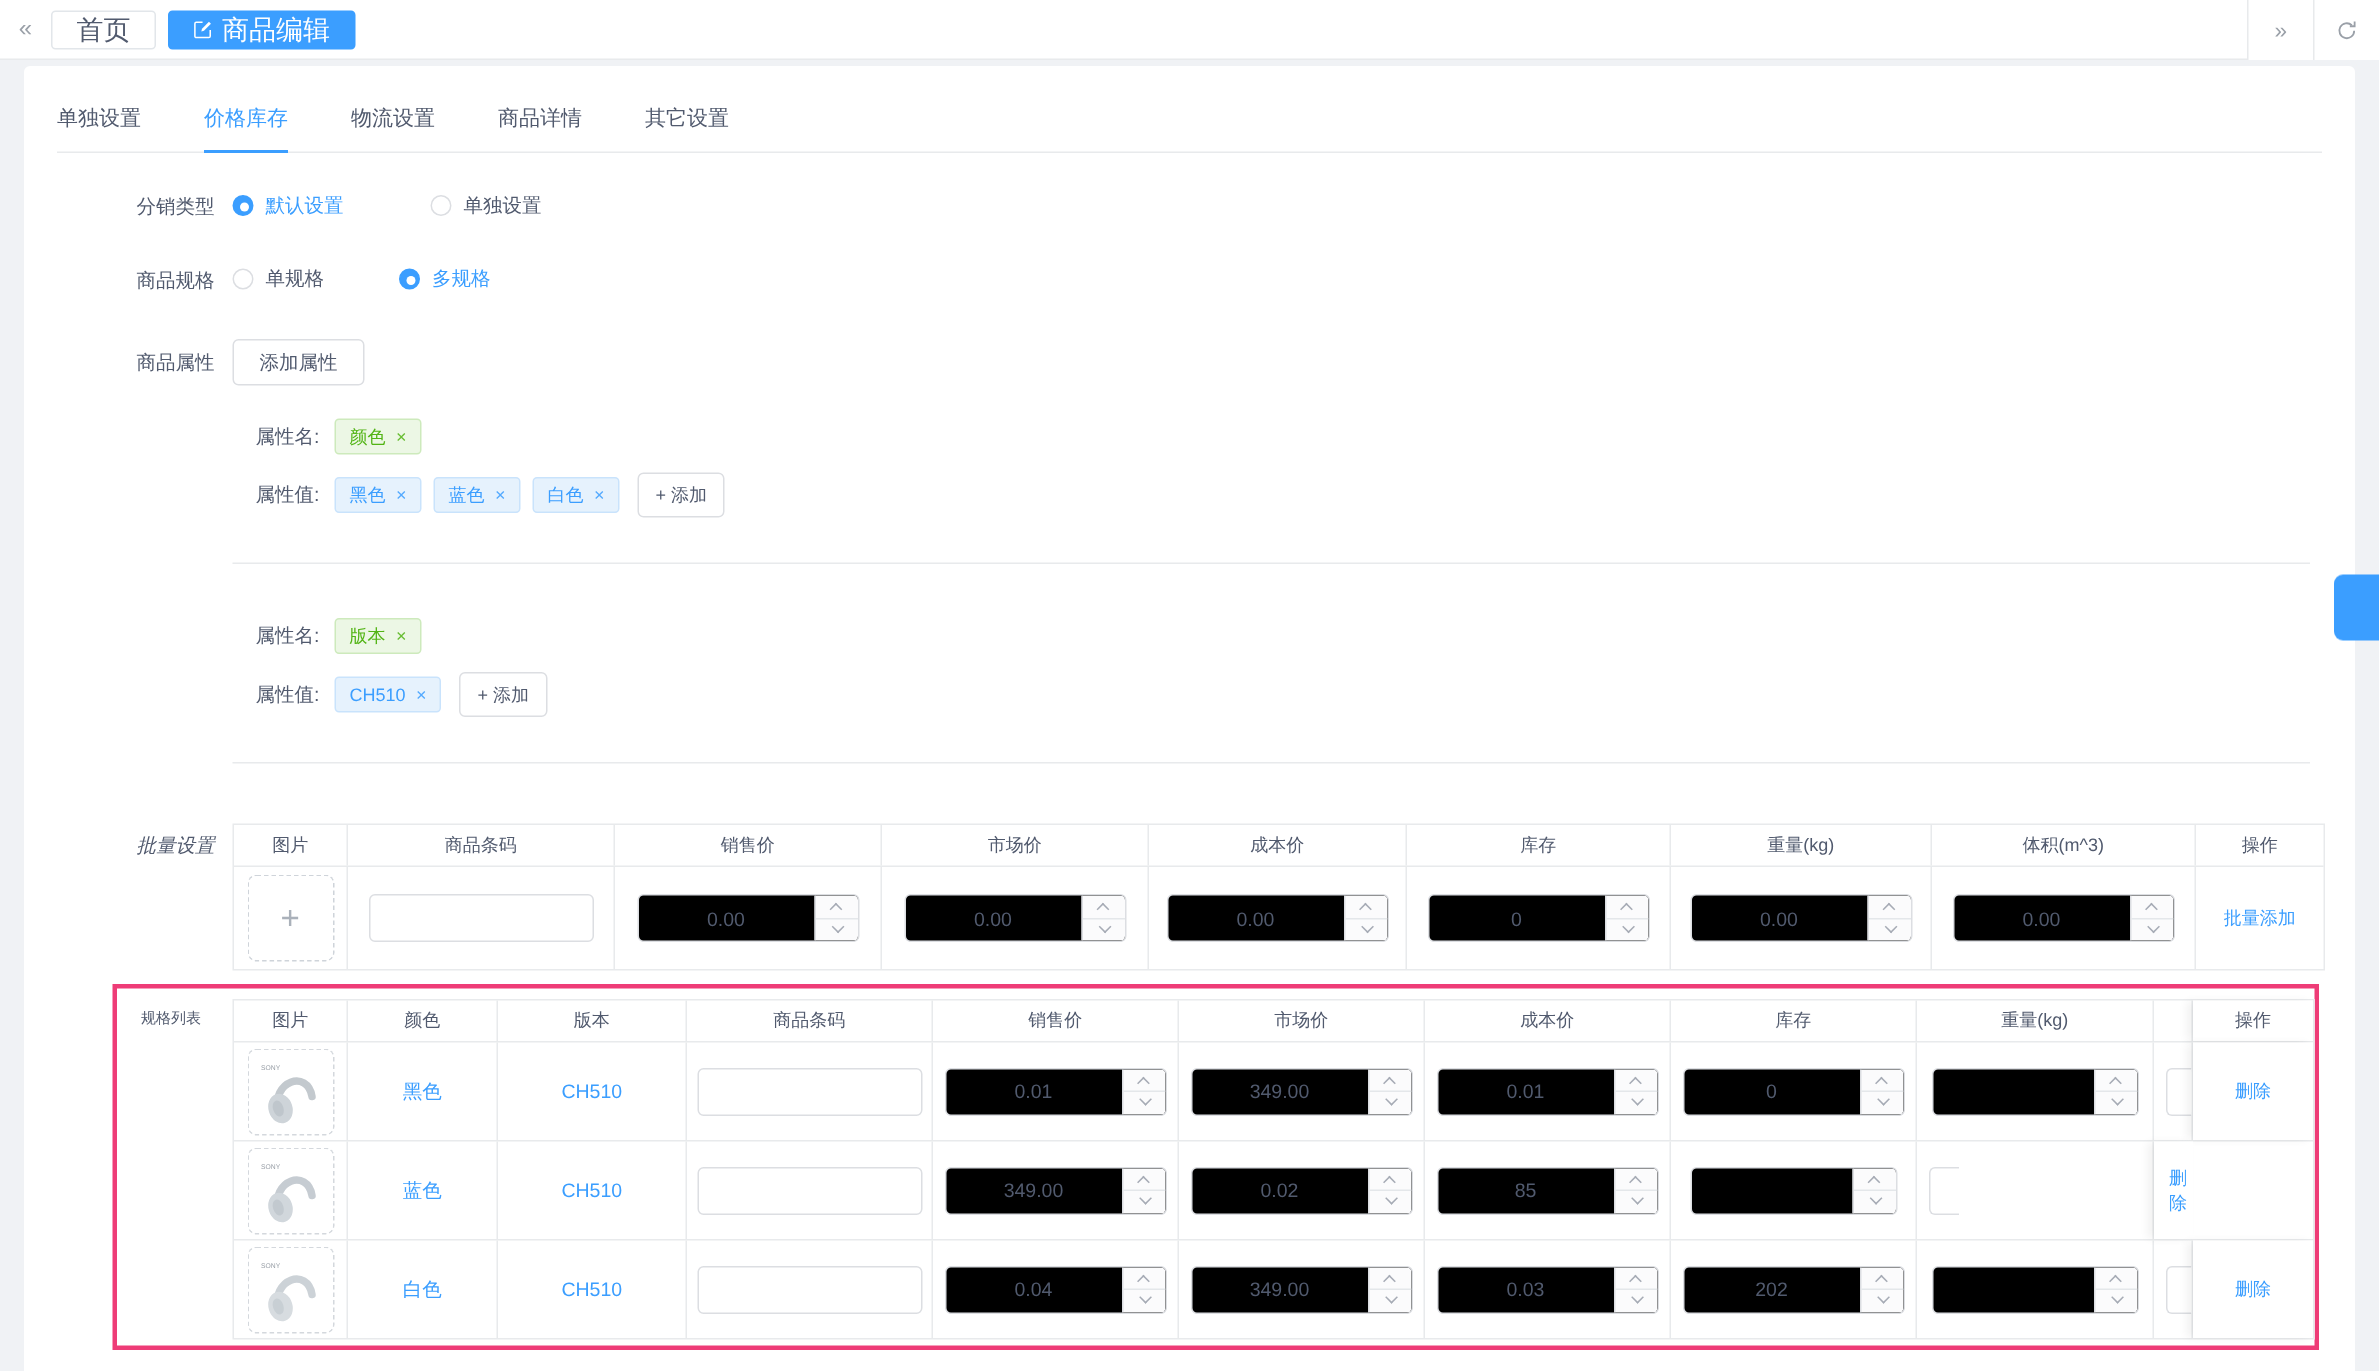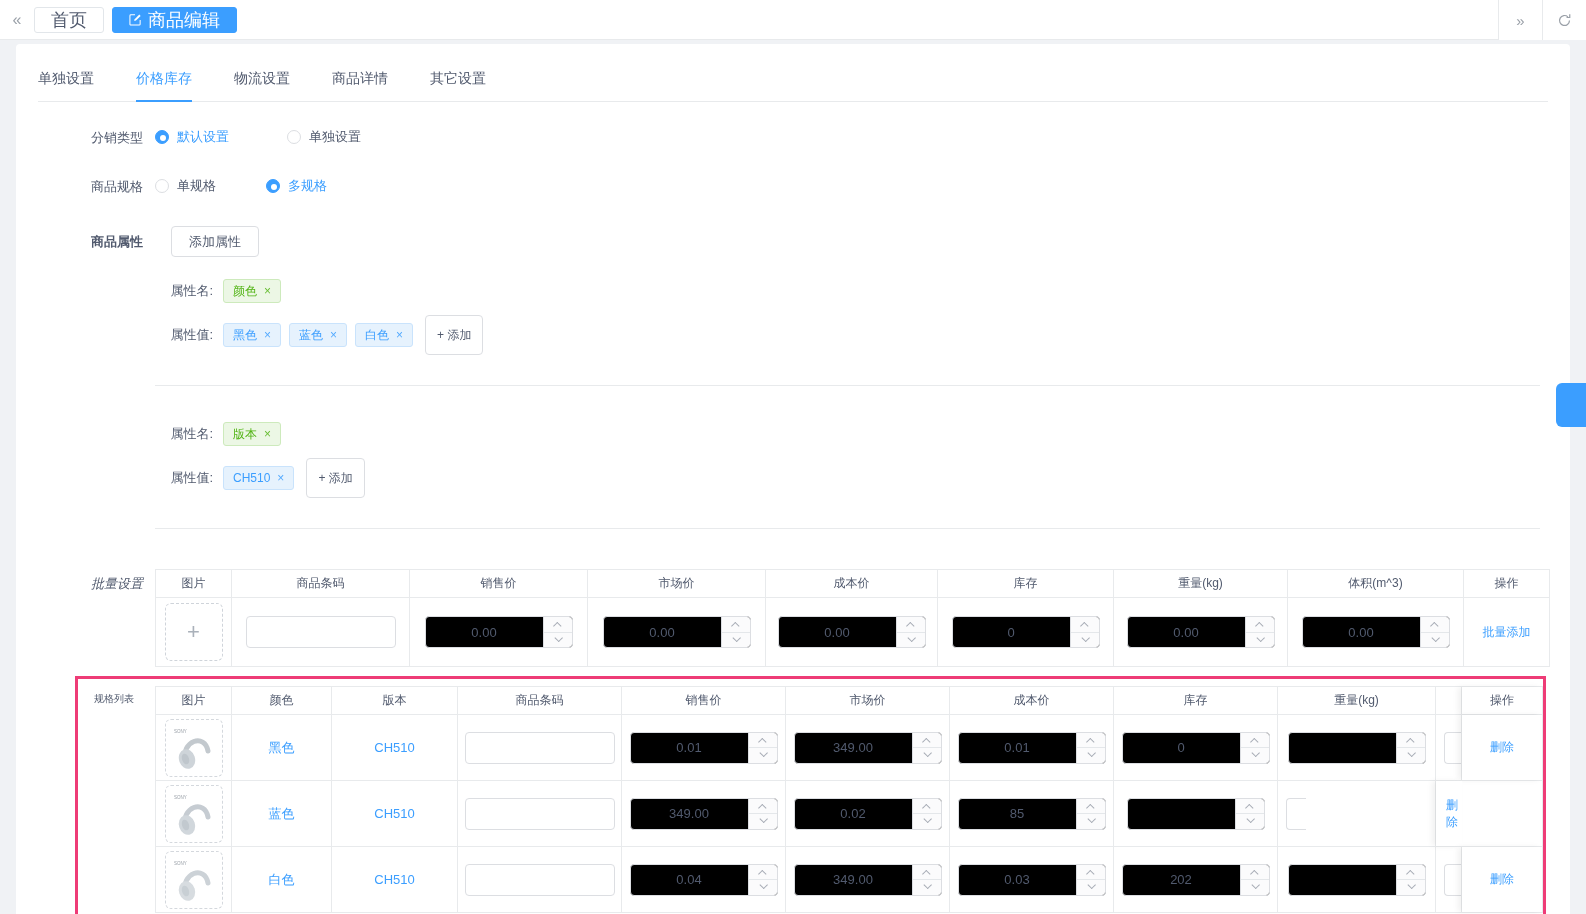--- a/index.html
+++ b/index.html
@@ -35,23 +35,23 @@
 
   
   .radio-item { display:inline-flex; align-items:center; gap:8px; margin-right:58px; cursor:pointer; }
   .radio-circle { width:14px; height:14px; border-radius:50%; border:1px solid #dcdee2; background:#fff; position:relative; flex-shrink:0; }
   .radio-circle.checked { border-color:#3b9eff; background:#3b9eff; }
   .radio-circle.checked::after { content:""; position:absolute; left:4px; top:4px; width:6px; height:6px; border-radius:50%; background:#fff; }
   .radio-label.sel { color:#3b9eff; }
 
   
   .btn { display:inline-flex; align-items:center; justify-content:center; border:1px solid #dcdee2;
-    background:#fff; border-radius:4px; color:#515a6e; font-size:13px; cursor:pointer;margin-left:16px; }
+    background:#fff; border-radius:4px; color:#515a6e; font-size:13px; cursor:pointer; }
   .btn-add-attr { height:31px; padding:0 17px; }
-  .btn-add-small { height:40px; padding:0 11px; font-size:12px; margin-left:4px; }
+  .btn-add-small { height:30px; padding:0 11px; font-size:12px; margin-left:4px; }
   .btn-primary { background:#3b9eff; border-color:#3b9eff; color:#fff; }
 
   
   .tag { display:inline-flex; align-items:center; gap:7px; height:24px; padding:0 9px;
     border-radius:3px; font-size:12px; margin-right:8px; cursor:default; }
   .tag-green { background:#ecf7e5; border:1px solid #cdeabc; color:#52b415; }
   .tag-blue { background:#e6f2fd; border:1px solid #c9e3fc; color:#3b9eff; }
   .tag .x { font-size:12px; cursor:pointer; opacity:.85; }
 
   .attr-sub-label { width:58px; text-align:right; margin-right:10px; color:#515a6e; }
@@ -174,21 +174,21 @@
           <span class="radio-label">单规格</span>
         </span>
         <span class="radio-item">
           <span class="radio-circle checked"></span>
           <span class="radio-label sel">多规格</span>
         </span>
       </div>
     </div>
 
     <div class="form-row" style="margin-bottom:22px;">
-      <div class="form-label" style="padding-top:7px;font-weight:bold;">商品属性</div>
+      <div class="form-label" style="padding-top:7px;">商品属性</div>
       <div class="form-content">
         <button class="btn btn-add-attr">添加属性</button>
       </div>
     </div>
 
     <div style="margin-left:117px;">
       <div class="attr-row">
         <div class="attr-sub-label">属性名:</div>
         <span class="tag tag-green">
           <span>颜色</span>

